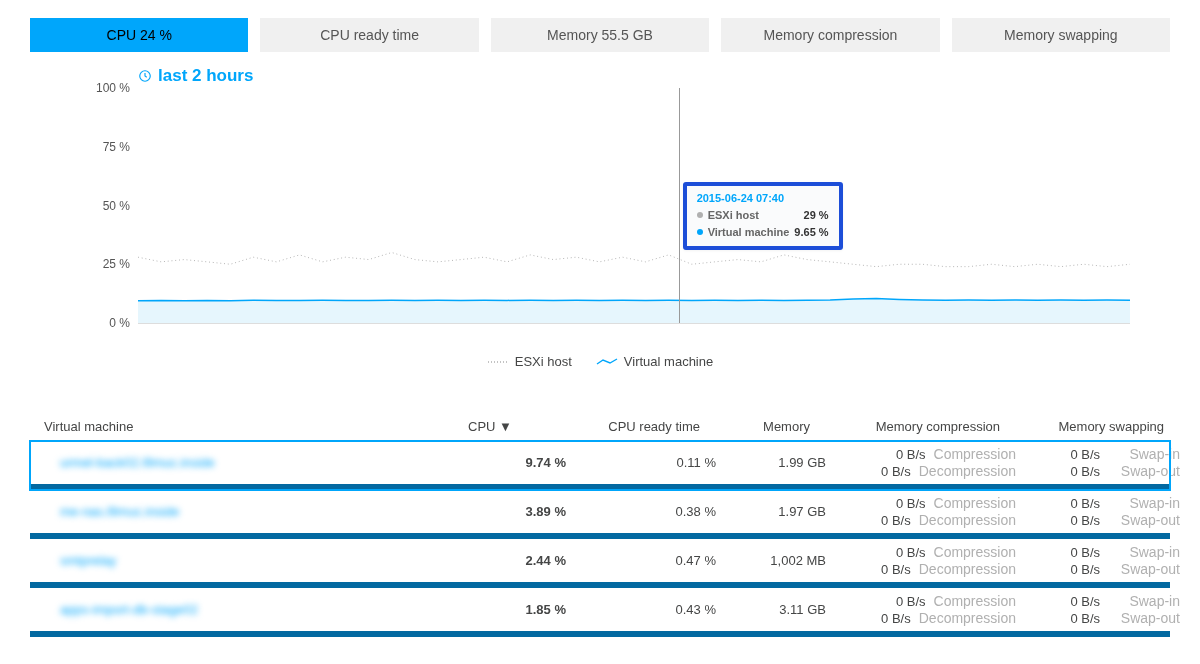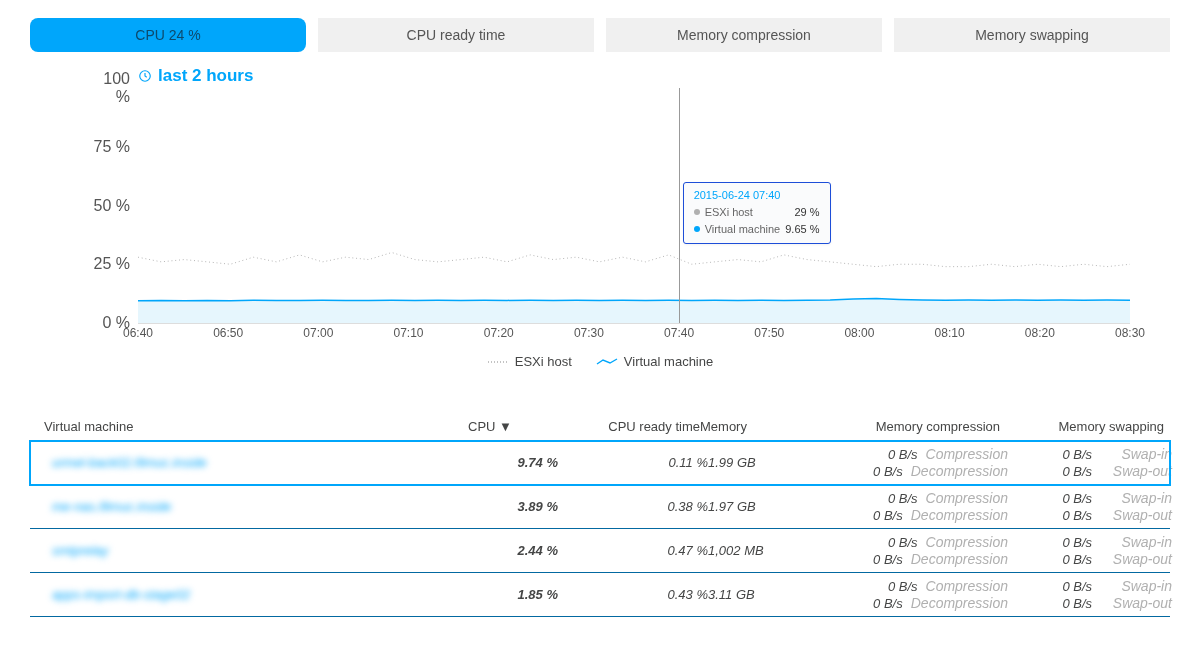--- a/index.html
+++ b/index.html
@@ -1,66 +1,67 @@
 <!DOCTYPE html>
 <html><head>
 <meta charset="utf-8">
 <style>
 * { margin: 0; padding: 0; box-sizing: border-box; }
 body { font-family: -apple-system, BlinkMacSystemFont, "Segoe UI", Arial, sans-serif; background: #fff; color: #333; font-size: 13px; }
 .container { width: 1200px; height: 664px; padding: 18px 30px; position: relative; overflow: hidden; }
 .page-title { font-size: 26px; font-weight: 300; color: #454646; margin-bottom: 22px; }
 .tabs { display: flex; gap: 12px; margin-bottom: 14px; }
 .tab { flex: 1; text-align: center; padding: 9px 0; background: #f0f0f0; color: #555; cursor: pointer; font-size: 14px; }
-.tab.active { background: #00a6fb; color: #0c4a6e; border-radius: 8px; }
+.tab.active { background: #00a6fb; color: #000000; }
 .chart-wrap { position: relative; width: 100%; height: 280px; padding-left: 80px; padding-right: 25px; }
 .timerange { position: absolute; left: 108px; top: 0; color: #00a6fb; font-size: 17px; display: flex; align-items: center; gap: 6px; font-weight: 600; }
 .timerange svg { width: 14px; height: 14px; }
 .chart-area { position: absolute; left: 108px; right: 40px; top: 22px; bottom: 22px; border-bottom: 1px solid #ddd; }
-.y-tick { position: absolute; left: -52px; font-size: 16px; color: #555; transform: translateY(-50%); width: 44px; text-align: right; }
+.y-tick { position: absolute; left: -52px; font-size: 12px; color: #555; transform: translateY(-50%); width: 44px; text-align: right; }
 .x-ticks { position: absolute; left: 108px; right: 40px; bottom: 0; height: 20px; }
 .x-tick { position: absolute; font-size: 12px; color: #555; transform: translateX(-50%); }
 .svg-chart { width: 100%; height: 100%; overflow: visible; }
 .hover-line { position: absolute; width: 1px; background: #999; top: 0; bottom: 0; }
-.tooltip { position: absolute; background: #fafbfc; border: 1px solid #1d4ed8; border-radius: 3px; padding: 6px 10px; font-size: 12px; min-width: 120px; box-shadow: 0 1px 3px rgba(0,0,0,0.05); }
+.tooltip { position: absolute; background: #fafbfc; border: 4px solid #1d4ed8; border-radius: 3px; padding: 6px 10px; font-size: 12px; min-width: 120px; box-shadow: 0 1px 3px rgba(0,0,0,0.05); font-weight: bold; }
 .tooltip-date { color: #00a6fb; margin-bottom: 3px; font-size: 11px; }
 .tooltip-row { display: flex; align-items: center; gap: 5px; font-size: 11px; line-height: 1.5; justify-content: space-between; }
 .tooltip-label { display: flex; align-items: center; gap: 5px; color: #666; }
 .dot { width: 6px; height: 6px; border-radius: 50%; display: inline-block; }
 .legend { display: flex; justify-content: center; gap: 24px; margin-top: 8px; font-size: 13px; color: #454646; }
 .legend-item { display: flex; align-items: center; gap: 6px; }
 .leg-dash { width: 22px; height: 10px; }
 .table-wrap { margin-top: 50px; }
 .thead { display: flex; border-bottom: 1px solid #ddd; padding-bottom: 6px; font-size: 13px; color: #454646; }
 .thead .col { font-weight: 400; }
 .thead .col.sort { font-weight: 400; text-align: center; }
 .col-vm { flex: 0 0 400px; padding-left: 14px; }
 .col-cpu { flex: 0 0 120px; text-align: right; }
 .col-ready { flex: 0 0 150px; text-align: right; }
-.col-mem { flex: 0 0 110px; text-align: left; }
+.col-mem { flex: 0 0 110px; text-align: right; }
 .col-comp { flex: 0 0 200px; text-align: right; padding-right: 10px; }
 .col-swap { flex: 0 0 168px; text-align: right; padding-right: 14px; }
-.trow { display: flex; align-items: center; border-bottom: 1px solid #0369a1; padding: 5px 8px; font-size: 13px; color: #454646; min-height: 38px; font-style: italic; }
+.trow { display: flex; align-items: center; border-bottom: 6px solid #0369a1; padding: 5px 16px; font-size: 13px; color: #454646; min-height: 38px; }
 .trow.sel { outline: 2px solid #00a6fb; outline-offset: -1px; }
 .trow .col-vm a { color: #00a6fb; text-decoration: none; filter: blur(3px); }
 .trow .col-cpu { font-weight: 700; }
 .subcell { display: flex; flex-direction: column; gap: 1px; }
 .subrow { display: flex; justify-content: flex-end; gap: 8px; align-items: baseline; }
 .subrow .val { color: #454646; }
 .subrow .lbl { color: #b0b0b0; font-size: 14px; min-width: 72px; text-align: right; }
 </style>
 </head>
 <body>
 
 <div class="container">
 
 
   <div class="tabs" id="tabs">
       <div class="tab active">CPU 24 %</div>
       <div class="tab">CPU ready time</div>
+      <div class="tab">Memory 55.5 GB</div>
       <div class="tab">Memory compression</div>
       <div class="tab">Memory swapping</div>
     </div>
 
   <div class="chart-wrap">
     <div class="timerange">
       <svg viewBox="0 0 24 24" fill="none" stroke="#00a6fb" stroke-width="2">
           <circle cx="12" cy="12" r="9"></circle>
           <path d="M12 7v5l3 2"></path>
         </svg>
@@ -88,34 +89,20 @@
               <span class="tooltip-label"><span class="dot" style="background:#b0b0b0"></span>ESXi host</span>
               <span>29 %</span>
             </div>
             <div class="tooltip-row">
               <span class="tooltip-label"><span class="dot" style="background:#00a6fb"></span>Virtual machine</span>
               <span>9.65 %</span>
             </div>
           </div>
       </div>
     </div>
-    <div class="x-ticks" id="xticks">
-        <div class="x-tick" style="left: 0%;">06:40</div>
-        <div class="x-tick" style="left: 9.09091%;">06:50</div>
-        <div class="x-tick" style="left: 18.1818%;">07:00</div>
-        <div class="x-tick" style="left: 27.2727%;">07:10</div>
-        <div class="x-tick" style="left: 36.3636%;">07:20</div>
-        <div class="x-tick" style="left: 45.4545%;">07:30</div>
-        <div class="x-tick" style="left: 54.5455%;">07:40</div>
-        <div class="x-tick" style="left: 63.6364%;">07:50</div>
-        <div class="x-tick" style="left: 72.7273%;">08:00</div>
-        <div class="x-tick" style="left: 81.8182%;">08:10</div>
-        <div class="x-tick" style="left: 90.9091%;">08:20</div>
-        <div class="x-tick" style="left: 100%;">08:30</div>
-      </div>
   </div>
 
   <div class="legend" id="legend">
       <div class="legend-item">
         <svg class="leg-dash" viewBox="0 0 22 10">
           <path d="M1 5 L21 5" stroke="#b0b0b0" stroke-dasharray="1 2" fill="none" stroke-width="1.4"></path>
         </svg>
         <span>ESXi host</span>
       </div>
       <div class="legend-item">

